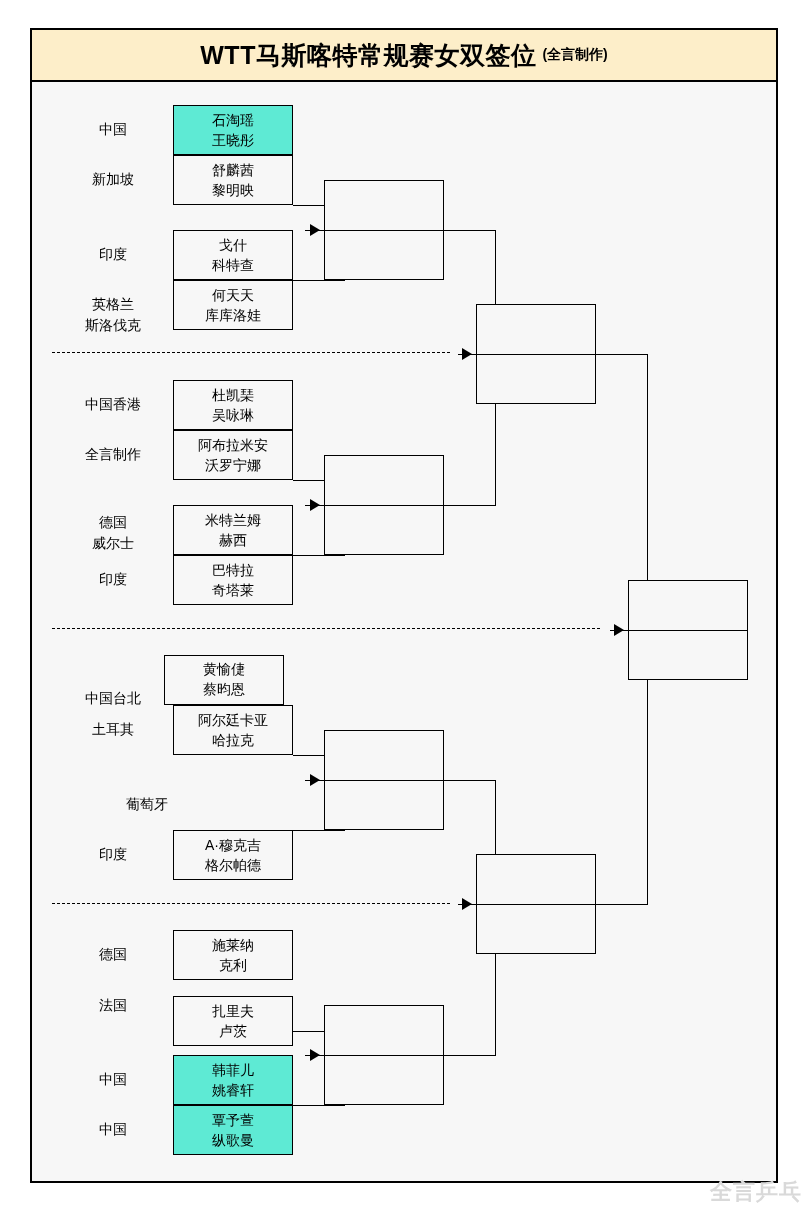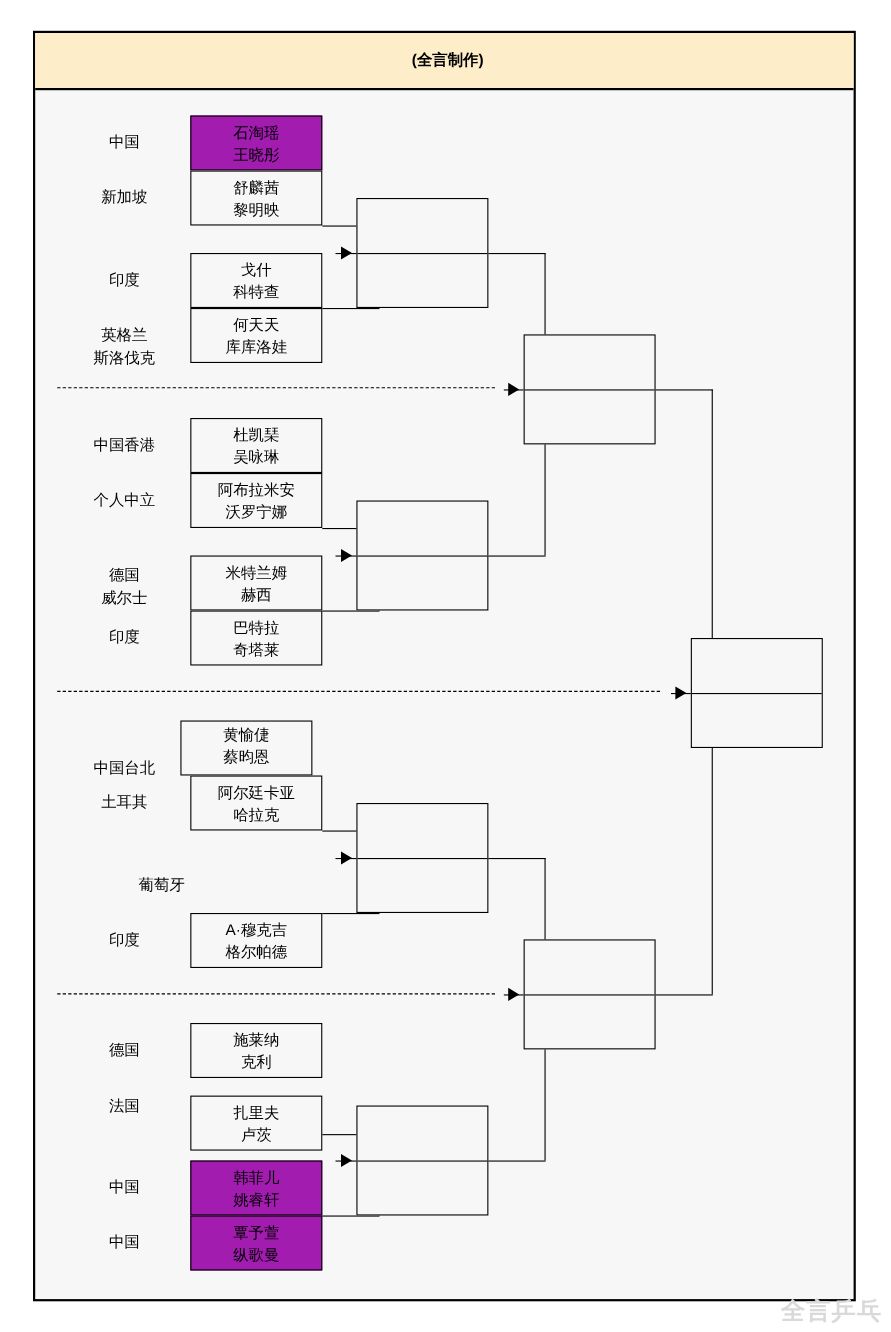--- a/index.html
+++ b/index.html
@@ -57,21 +57,21 @@
     position:absolute;
     width:120px;height:50px;
     border:1px solid #000;
     box-sizing:border-box;
     background:#f7f7f7;
     display:flex;flex-direction:column;
     align-items:center;justify-content:center;
     font-size:14px;color:#000;line-height:20px;
     white-space:pre-line;text-align:center;
   }
-  .pbox.hl{background:#a21caf;}
+  .pbox.hl{background:#5eead4;}
 
   
   .abox{
     position:absolute;
     border:1px solid #000;
     box-sizing:border-box;
     background:#f7f7f7;
   }
   .abox .mid{
     position:absolute;left:0;right:0;top:50%;
@@ -113,20 +113,21 @@
   }
 </style>
 </head>
 <body>
 
 <div id="page">
 
   <div class="frame"></div>
 
   <div class="titlebar">
+    <span class="title-main">WTT马斯喀特常规赛女双签位</span>
     <span class="title-sub">(全言制作)</span>
   </div>
 
   <div class="country" style="left:58px;top:119px;">中国</div>
   <div class="pbox hl" style="left:173px;top:105px;">石淘瑶
 王晓彤</div>
 
   <div class="country" style="left:58px;top:169px;">新加坡</div>
   <div class="pbox" style="left:173px;top:155px;">舒麟茜
 黎明映</div>
@@ -150,21 +151,21 @@
   <div class="abox" style="left:324px;top:180px;width:120px;height:100px;">
     <div class="mid"></div>
   </div>
 
   <div class="divider" style="left:52px;top:352px;width:398px;"></div>
 
   <div class="country" style="left:58px;top:394px;">中国香港</div>
   <div class="pbox" style="left:173px;top:380px;">杜凯琹
 吴咏琳</div>
 
-  <div class="country" style="left:58px;top:444px;">个人中立</div>
+  <div class="country" style="left:58px;top:444px;">全言制作</div>
   <div class="pbox" style="left:173px;top:430px;">阿布拉米安
 沃罗宁娜</div>
 
   <div class="country" style="left:58px;top:512px;">德国
 威尔士</div>
   <div class="pbox" style="left:173px;top:505px;">米特兰姆
 赫西</div>
 
   <div class="country" style="left:58px;top:569px;">印度</div>
   <div class="pbox" style="left:173px;top:555px;">巴特拉

